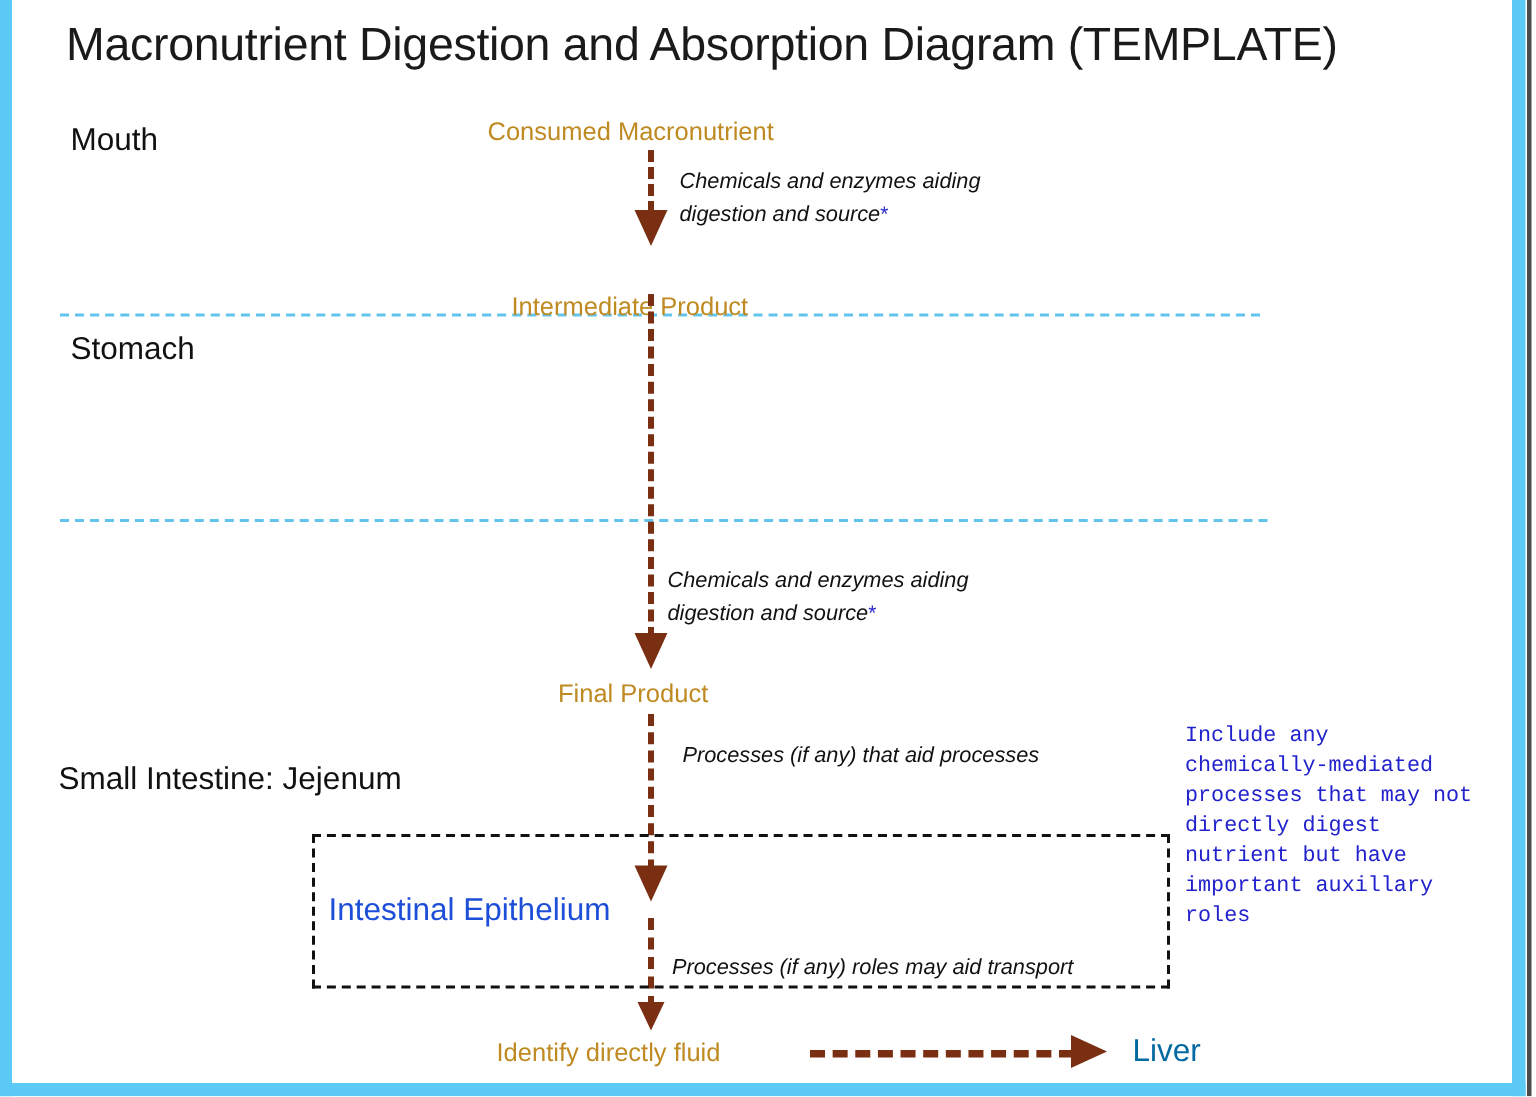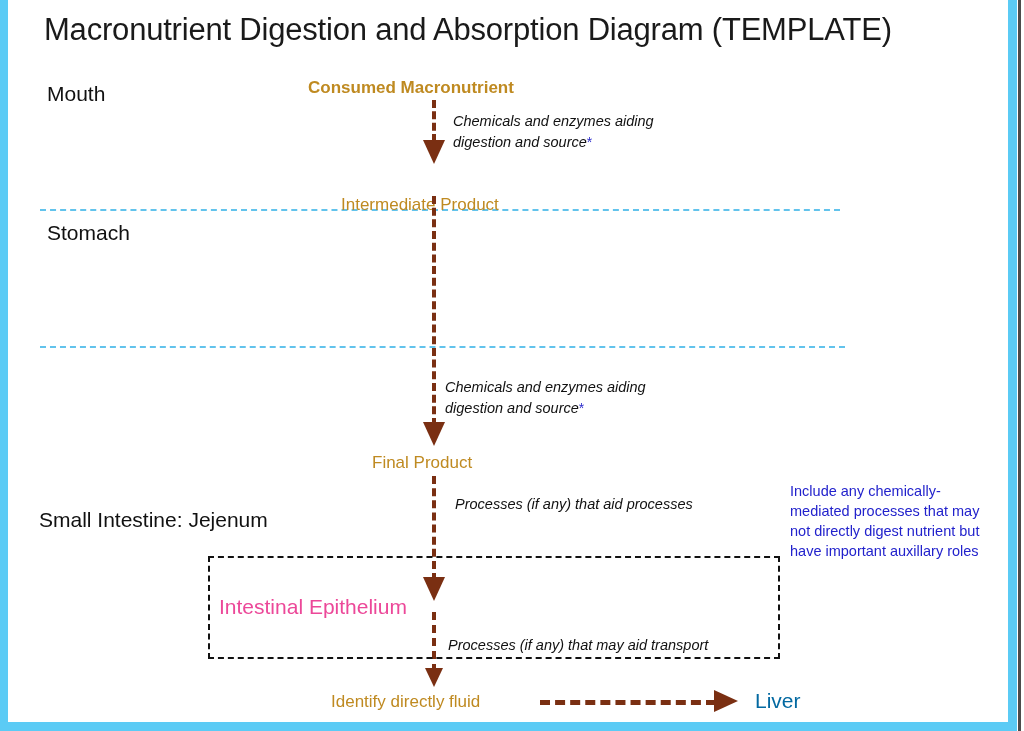--- a/index.html
+++ b/index.html
@@ -55,21 +55,21 @@
   #organ-stomach   { left: 47px;  top: 221px; }
   #organ-duodenum  { left: 39px;  top: 356px; }
   #organ-jejunum   { left: 39px;  top: 508px; }
 
   .product-label {
     position: absolute;
     font-size: 17px;
     color: #BF8A21;
     white-space: nowrap;
   }
-  #product-consumed     { left: 308px; top: 78px; font-weight: bold; }
+  #product-consumed     { left: 325px; top: 78px; }
   #product-intermediate { left: 341px; top: 175px; margin-top: 20px; }
   #product-final        { left: 372px; top: 453px; }
   #product-transport    { left: 331px; top: 692px; }
 
   .note {
     position: absolute;
     font-style: italic;
     font-size: 14.5px;
     line-height: 1.45;
     color: #111111;
@@ -86,20 +86,21 @@
   }
 
   #blue-note {
     position: absolute;
     left: 790px;
     top: 481px;
     width: 200px;
     font-size: 14.5px;
     line-height: 1.38;
     color: #2222cc;
+    font-family: Liberation Mono, monospace;
   }
 
   #liver-label {
     position: absolute;
     left: 755px;
     top: 689px;
     font-size: 21px;
     color: #0369a1;
   }
 
@@ -145,21 +146,21 @@
     width: 572px;
     height: 103px;
     border: 2px dashed #111111;
     box-sizing: border-box;
   }
   #epithelium-label {
     position: absolute;
     left: 219px;
     top: 595px;
     font-size: 21px;
-    color: #ec4899;
+    color: #1d4ed8;
     white-space: nowrap;
   }
 
   
   #hline-liver {
     position: absolute;
     left: 540px;
     top: 700px;
     width: 176px;
     height: 0;
@@ -216,21 +217,21 @@
     <span>Chemicals and enzymes aiding</span><br>
     <span>digestion and source</span><span class="asterisk">*</span>
   </div>
 
   <div class="note" id="note-duodenum">
     <span>Chemicals and enzymes aiding</span><br>
     <span>digestion and source</span><span class="asterisk">*</span>
   </div>
 
   <div class="note" id="note-absorb">Processes (if any) that aid processes</div>
-  <div class="note" id="note-transport">Processes (if any) that may aid transport</div>
+  <div class="note" id="note-transport">Processes (if any) roles may aid transport</div>
 
   <div id="blue-note">Include any chemically-mediated processes that may not directly digest nutrient but have important auxillary roles</div>
 
   <div id="epithelium-box"></div>
   <div id="epithelium-label">Intestinal Epithelium</div>
 
   <div id="hline-liver"></div>
   <div id="arrowhead-right"></div>
   <div id="liver-label">Liver</div>
 

